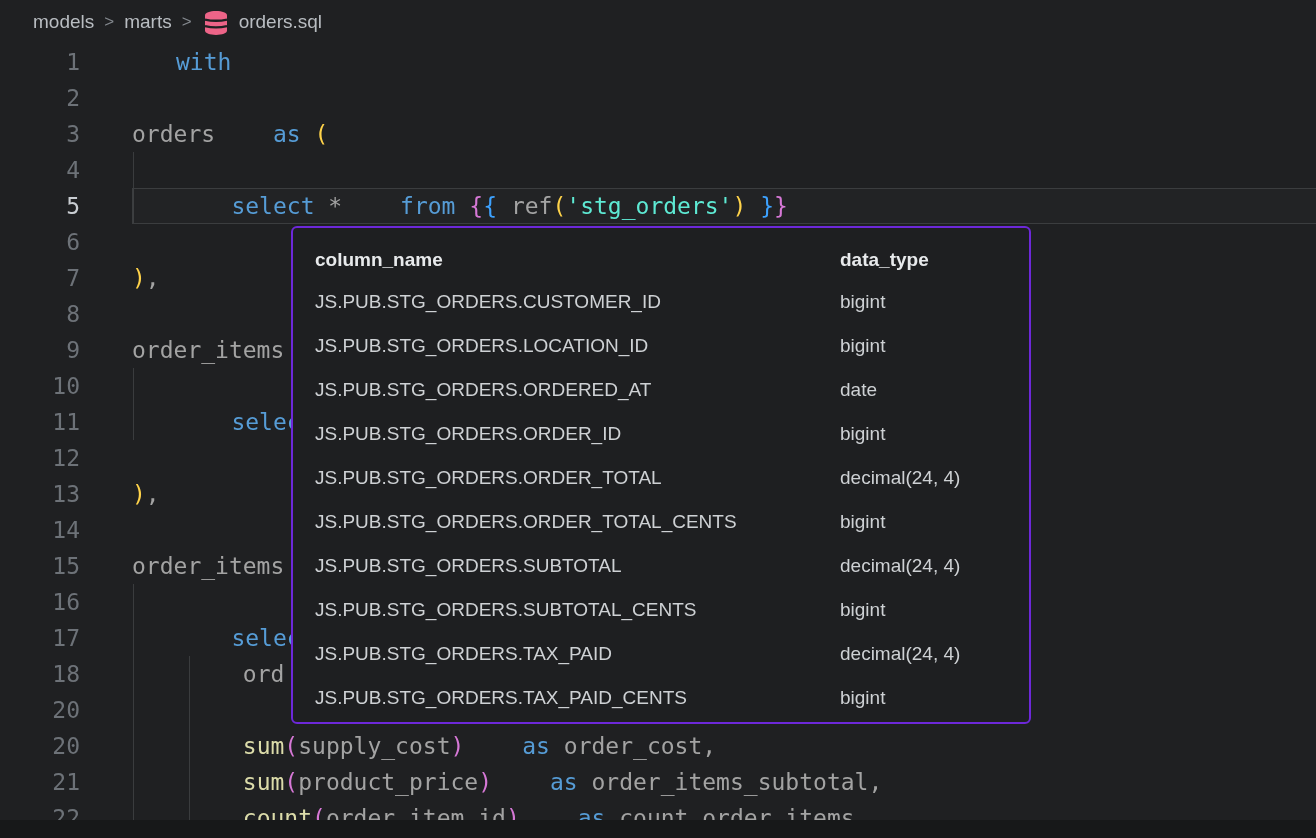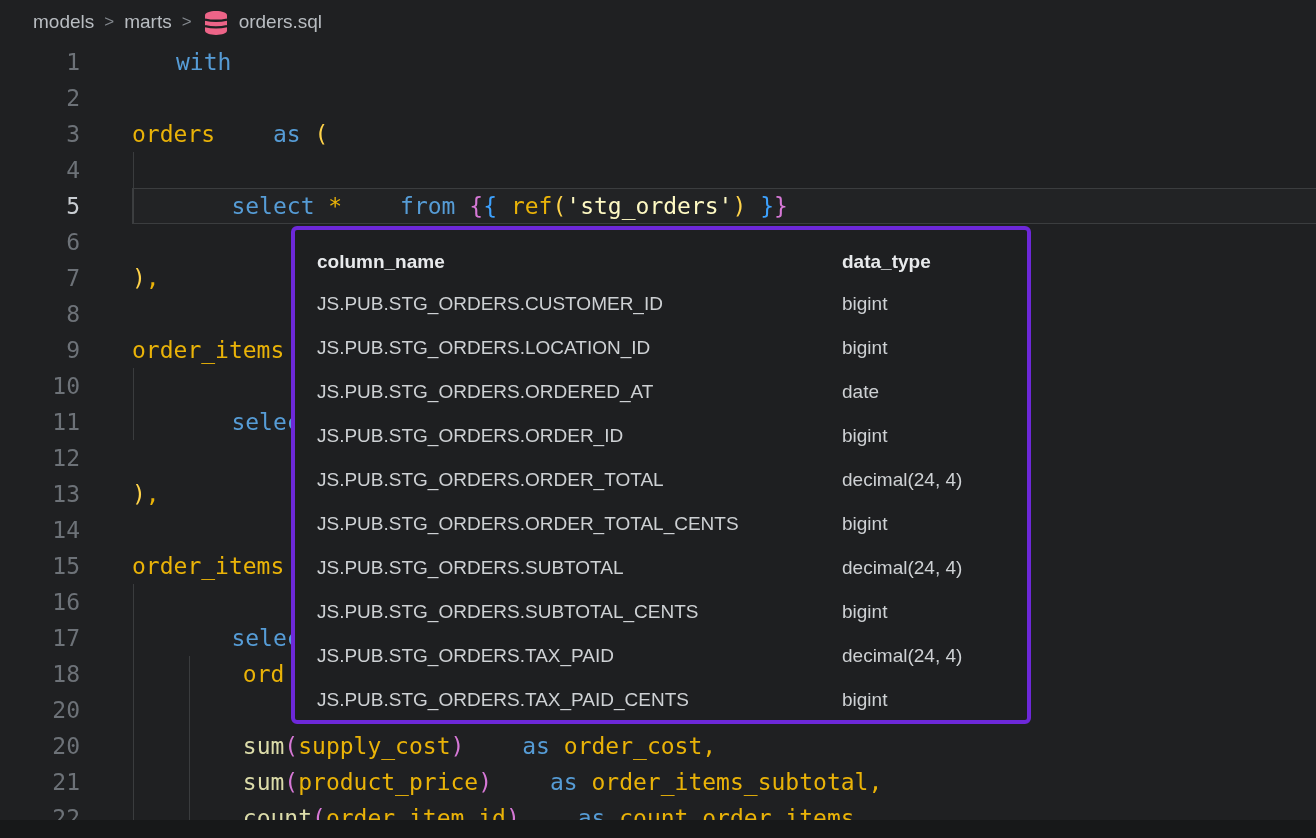--- a/index.html
+++ b/index.html
@@ -34,30 +34,30 @@
     flex:1; margin-left:52px; white-space:pre; position:relative;
     color:#d8dbdf;
   }
   .line.active .num { color:#c9cdd2; }
   .line.active .code {
     background:rgba(255,255,255,0.015);
     box-shadow: inset 0 1px 0 #3b3d3f, inset 0 -1px 0 #3b3d3f, inset 1px 0 0 #3b3d3f;
   }
   .guide { position:absolute; top:0; bottom:0; width:1px; background:#3a3c3e; }
   .tk-kw  { color:#569cd6;margin-left:44px; }
-  .tk-id  { color:#eab308; }
-  .tk-str { color:#fef9c3; }
+  .tk-id  { color:#a3a3a3; }
+  .tk-str { color:#5eead4; }
   .tk-fn  { color:#dcdcaa; }
   .tk-b1  { color:#ffd34a; }
   .tk-b2  { color:#d678d6; }
   .tk-b3  { color:#3da2ff; }
   
   .popup {
     position:absolute; left:291px; top:226px; width:740px; height:498px;
-    background:#1e1f21; border:4px solid #6d28d9; border-radius:6px;
+    background:#1e1f21; border:2px solid #6d28d9; border-radius:6px;
     padding-top:12px; z-index:5; overflow:hidden;
   }
   .popup-header, .popup-row {
     display:flex; align-items:center; padding-left:22px; padding-right:12px;
     font-size:19px;
   }
   .popup-header { height:40px; font-weight:bold; color:#e8eaec; }
   .popup-row { height:44px; color:#ced1d4; }
   .col-name { width:525px; flex-shrink:0; overflow:hidden; white-space:nowrap; }
   .col-type { flex:1; white-space:nowrap; }

